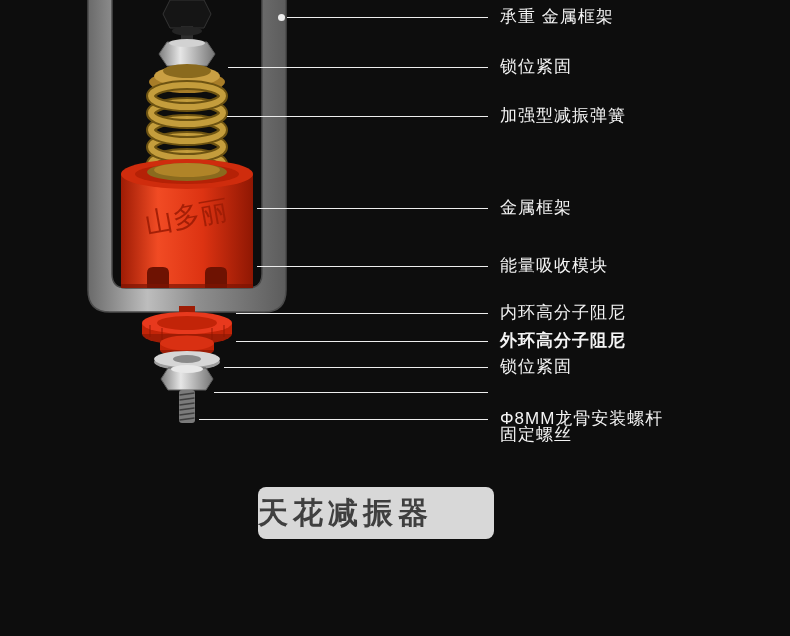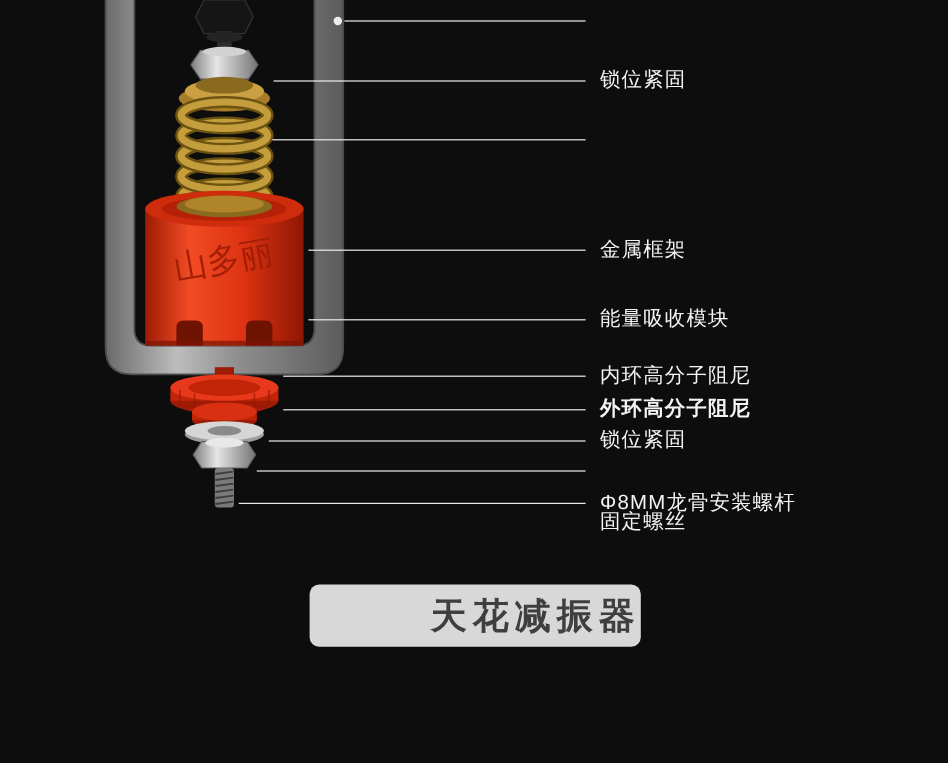--- a/index.html
+++ b/index.html
@@ -30,27 +30,27 @@
     color: #f4f4f4;
     font-size: 17px;
     line-height: 22px;
     white-space: nowrap;
     letter-spacing: 1px;
   }
   .title-badge {
     position: absolute;
     left: 258px;
     top: 487px;
-    width: 276px;
+    width: 236px;
     height: 52px;
     background: #d8d8d8;
     border-radius: 8px;
     display: flex;
     align-items: center;
-    justify-content: flex-end;
+    justify-content: flex-start;
   }
   .title-badge-text {
     color: #3f3f3f;
     font-size: 30px;
     font-weight: bold;
     letter-spacing: 5px;
   }
 </style>
 </head>
 <body>
@@ -175,21 +175,23 @@
   <div class="callout-line" style="left:228px; top:67px; width:260px;"></div>
   <div class="callout-line" style="left:227px; top:116px; width:261px;"></div>
   <div class="callout-line" style="left:257px; top:208px; width:231px;"></div>
   <div class="callout-line" style="left:257px; top:266px; width:231px;"></div>
   <div class="callout-line" style="left:236px; top:313px; width:252px;"></div>
   <div class="callout-line" style="left:236px; top:341px; width:252px;"></div>
   <div class="callout-line" style="left:224px; top:367px; width:264px;"></div>
   <div class="callout-line" style="left:214px; top:392px; width:274px;"></div>
   <div class="callout-line" style="left:199px; top:419px; width:289px;"></div>
 
+  <div class="callout-label" style="top:6px;">承重 金属框架</div>
   <div class="callout-label" style="top:56px;">锁位紧固</div>
+  <div class="callout-label" style="top:105px;">加强型减振弹簧</div>
   <div class="callout-label" style="top:197px;">金属框架</div>
   <div class="callout-label" style="top:302px;">内环高分子阻尼</div>
   <div class="callout-label" style="top:255px;">能量吸收模块</div>
   <div class="callout-label" style="top:330px;font-weight:bold;">外环高分子阻尼</div>
   <div class="callout-label" style="top:356px;">锁位紧固</div>
   <div class="callout-label" style="top:381px;margin-top:43px;">固定螺丝</div>
   <div class="callout-label" style="top:408px;">Φ8MM龙骨安装螺杆</div>
 
   <div class="title-badge">
     <span class="title-badge-text">天花减振器</span>

